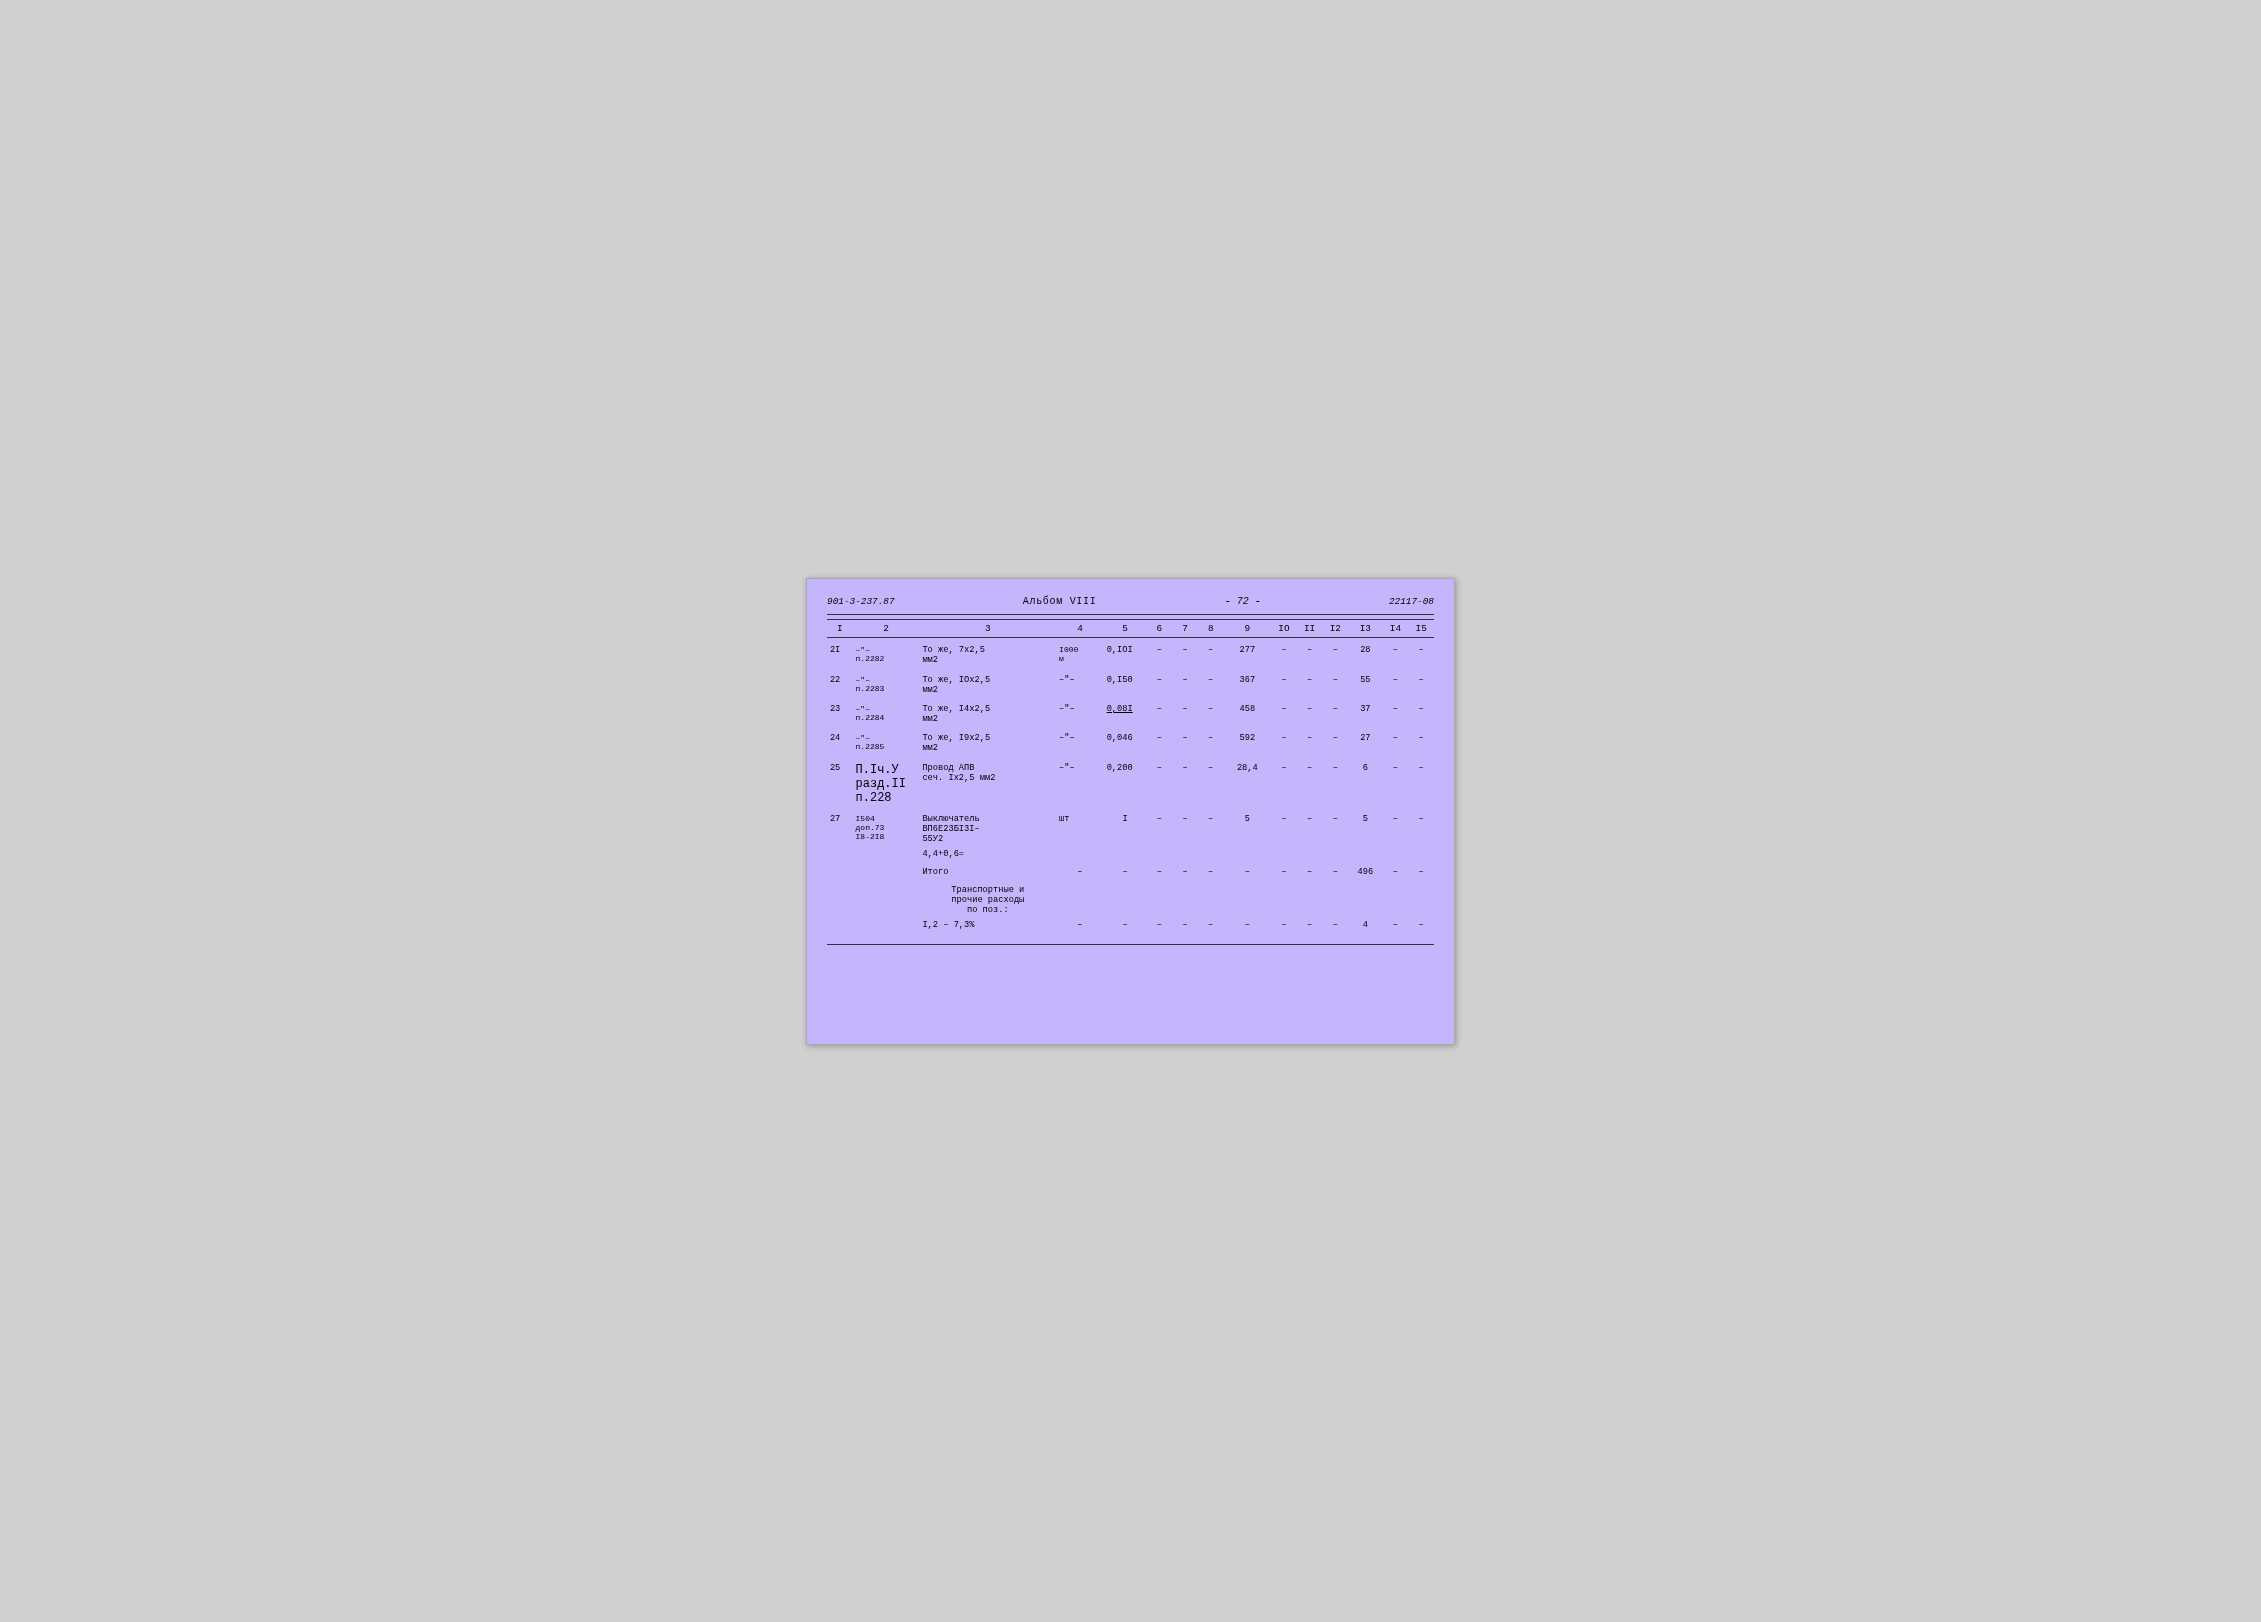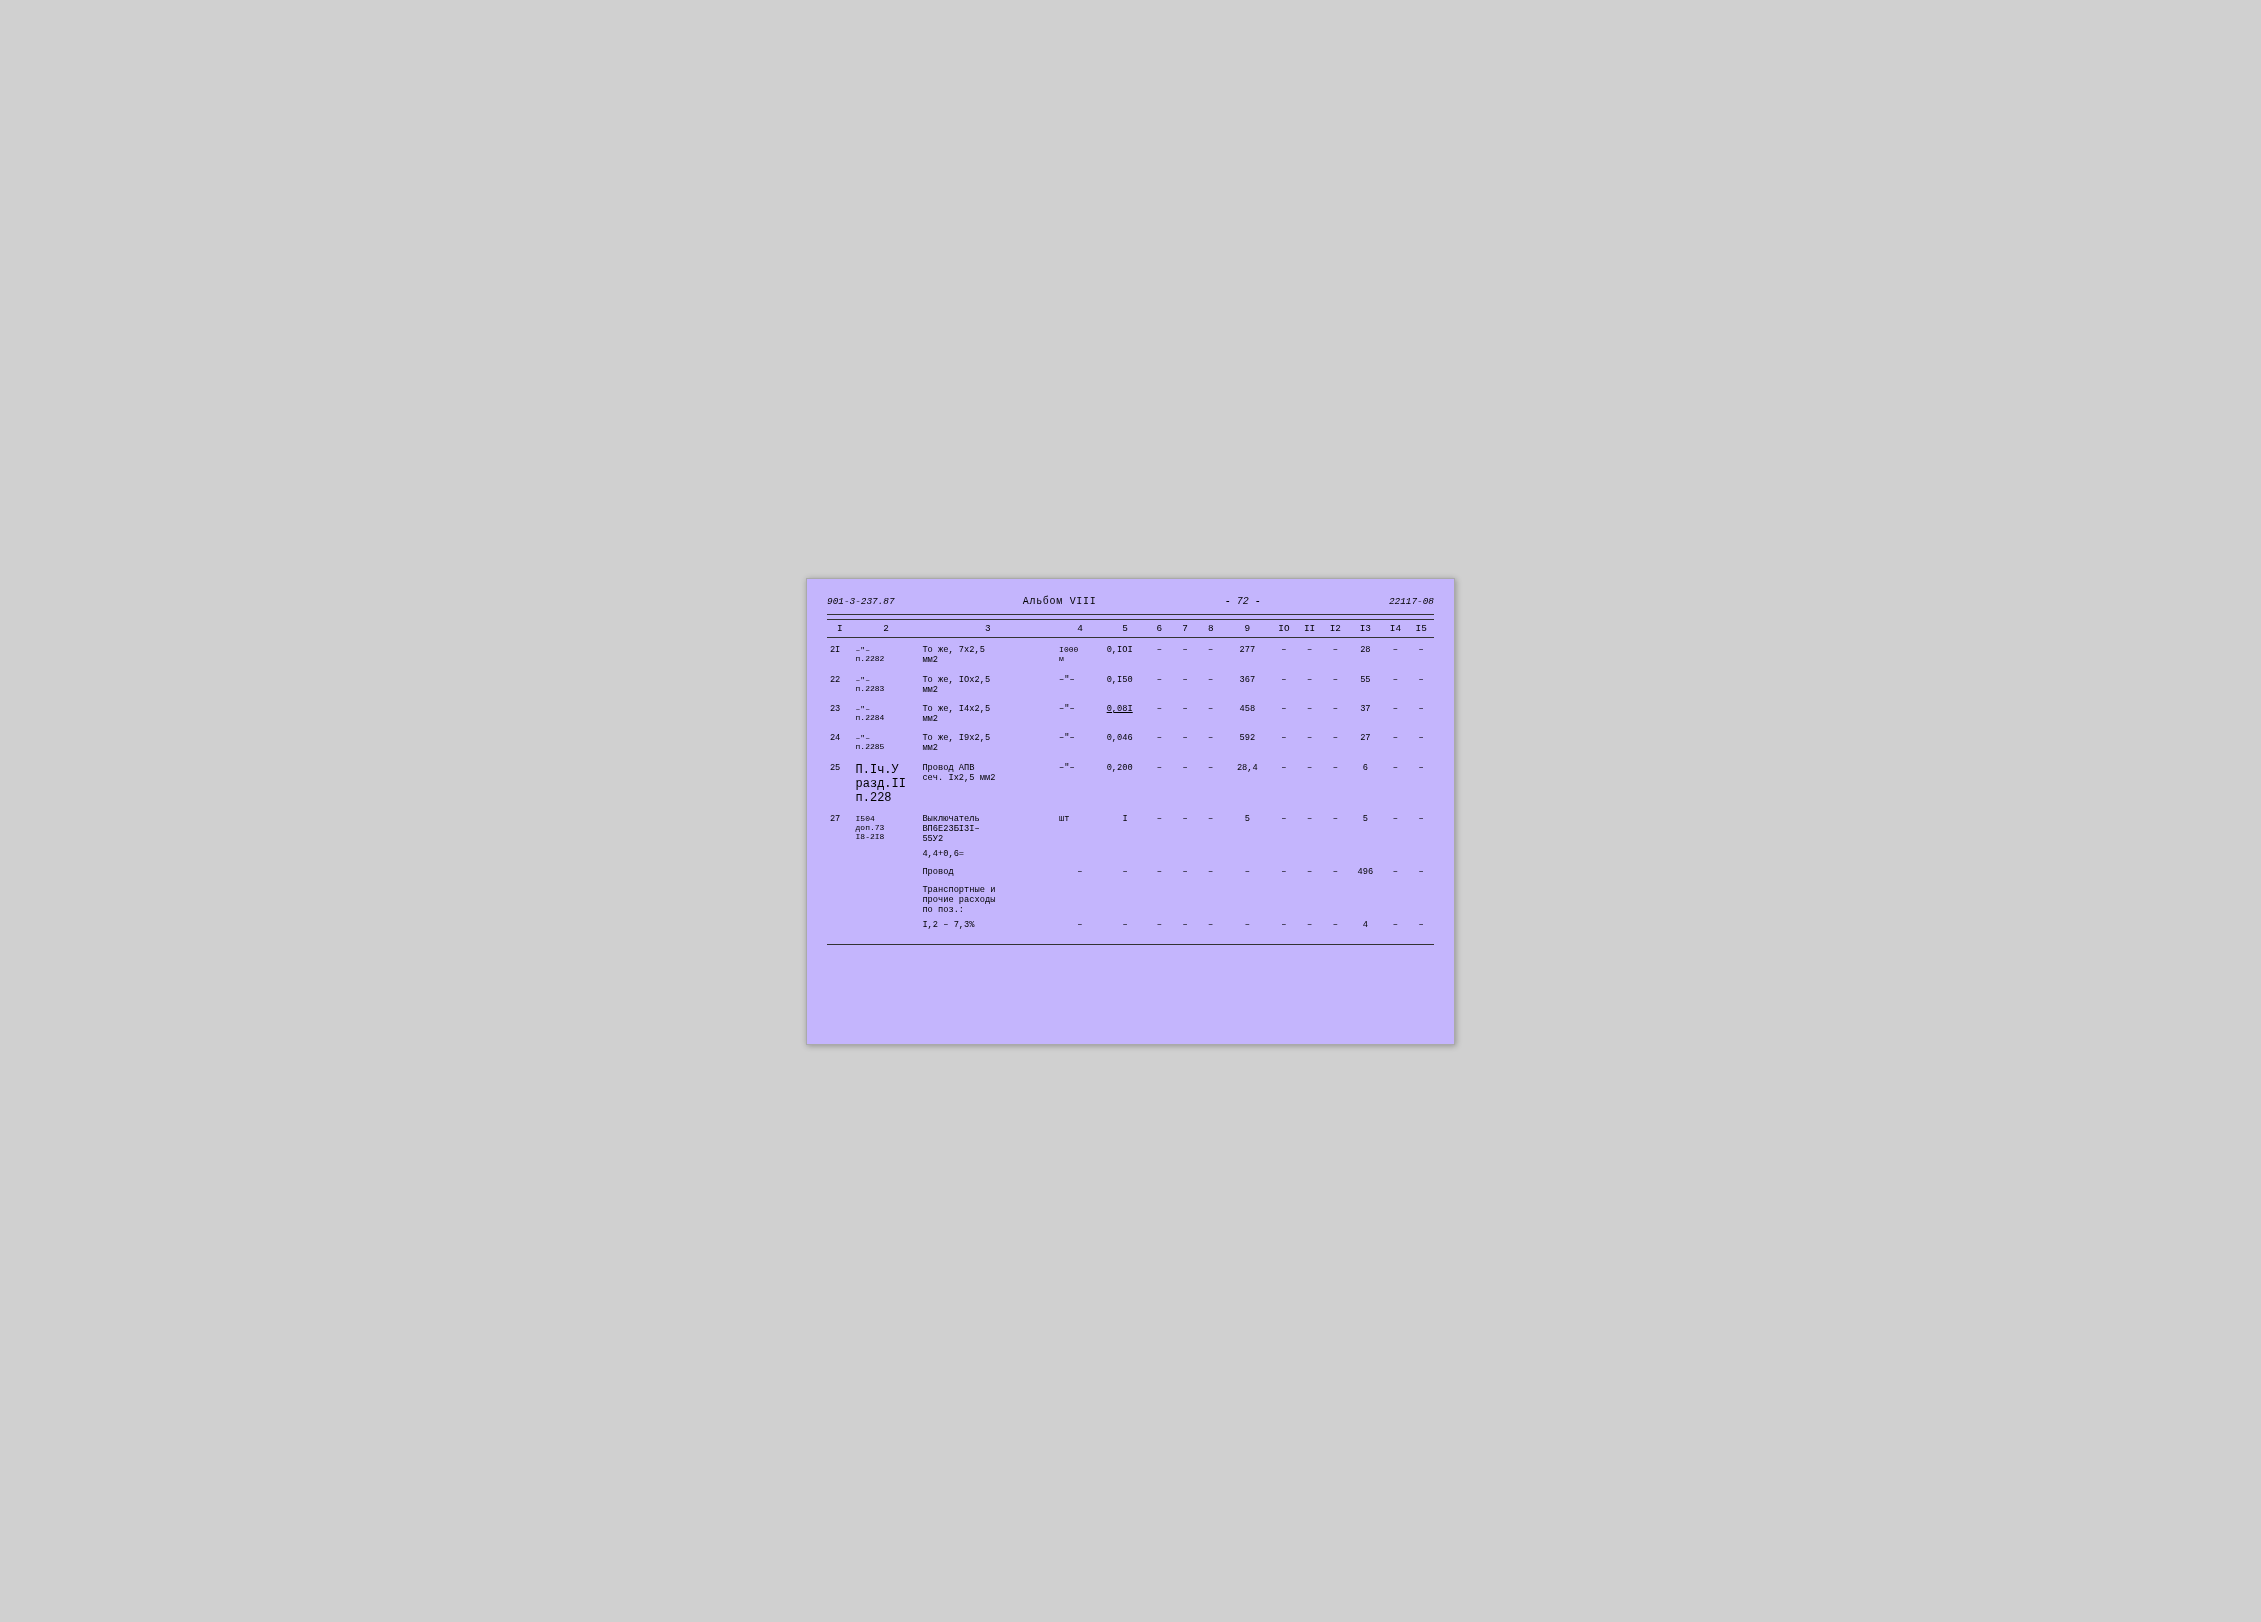--- a/index.html
+++ b/index.html
@@ -278,39 +278,39 @@
       <tr>
         <td></td>
         <td></td>
         <td style="padding-top:2.9px;">4,4+0,6=</td>
         <td colspan="12"></td>
       </tr>
 
       <tr>
         <td></td>
         <td></td>
-        <td style="padding-top:5.8px;">Провод</td>
+        <td style="padding-top:5.8px;">Итого</td>
         <td style="padding-top:5.8px; text-align:center;">–</td>
         <td style="padding-top:5.8px; text-align:center;">–</td>
         <td style="padding-top:5.8px; text-align:center;">–</td>
         <td style="padding-top:5.8px; text-align:center;">–</td>
         <td style="padding-top:5.8px; text-align:center;">–</td>
         <td style="padding-top:5.8px; text-align:center;">–</td>
         <td style="padding-top:5.8px; text-align:center;">–</td>
         <td style="padding-top:5.8px; text-align:center;">–</td>
         <td style="padding-top:5.8px; text-align:center;">–</td>
         <td style="padding-top:5.8px; text-align:center;">496</td>
         <td style="padding-top:5.8px; text-align:center;">–</td>
         <td style="padding-top:5.8px; text-align:center;">–</td>
       </tr>
 
       <tr>
         <td></td>
         <td></td>
-        <td style="padding-top:5.8px; white-space:pre-line;">Транспортные и
+        <td style="padding-top:5.8px; white-space:pre-line;text-align:center;">Транспортные и
 прочие расходы
 по поз.:</td>
         <td colspan="12"></td>
       </tr>
 
       <tr>
         <td></td>
         <td></td>
         <td style="padding-top:2.9px;">I,2 – 7,3%</td>
         <td style="padding-top:2.9px; text-align:center;">–</td>

